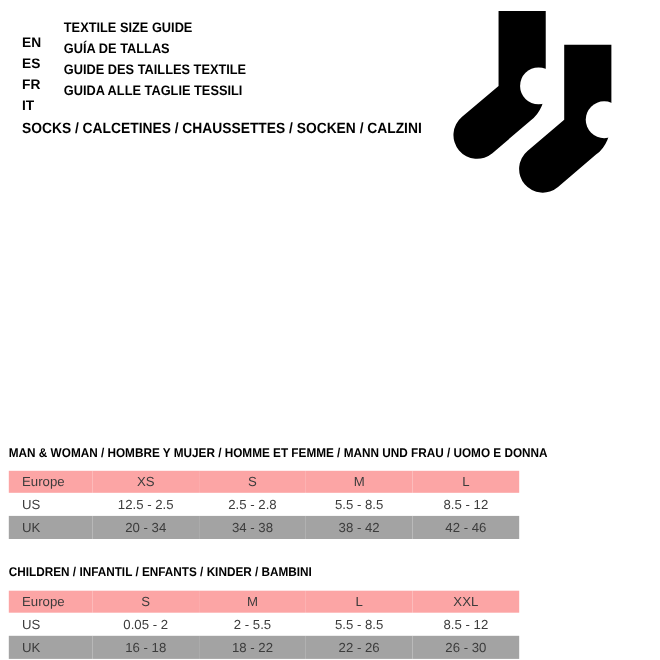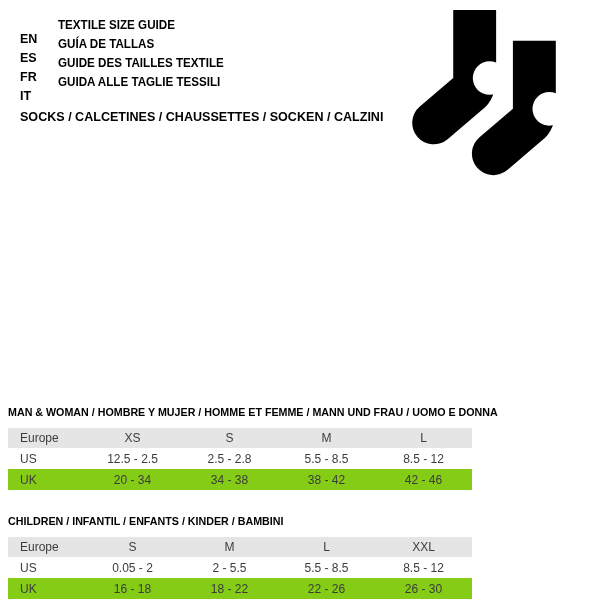--- a/index.html
+++ b/index.html
@@ -24,24 +24,24 @@
 
   
   .section { position:absolute; left:8px; width:464px; }
   .section.s1 { top:406px; }
   .section.s2 { top:515px; }
   .section-title { font-weight:bold; font-size:11.5px; height:14px; margin-bottom:8px; }
   table { border-collapse:collapse; width:464px; table-layout:fixed; }
   col.c-region { width:76px; }
   col.c-size { width:97px; }
   th, td { font-size:12px; font-weight:normal; text-align:center; color:#3c3c3c; padding:0; }
-  thead th { height:20px; background:#e5e5e5; }
+  thead th { height:20px; background:#fca5a5; }
   tbody td { height:21px; }
   .cell-left { text-align:left; padding-left:12px; }
-  tr.alt { background:#84cc16; }
+  tr.alt { background:#a3a3a3; }
 </style>
 </head>
 <body>
 
 <div class="canvas">
 
   <div class="lang-block">
     <div class="lang-row">
       <span class="lang-code">EN</span>
       <span class="lang-label cond">TEXTILE SIZE GUIDE</span>

